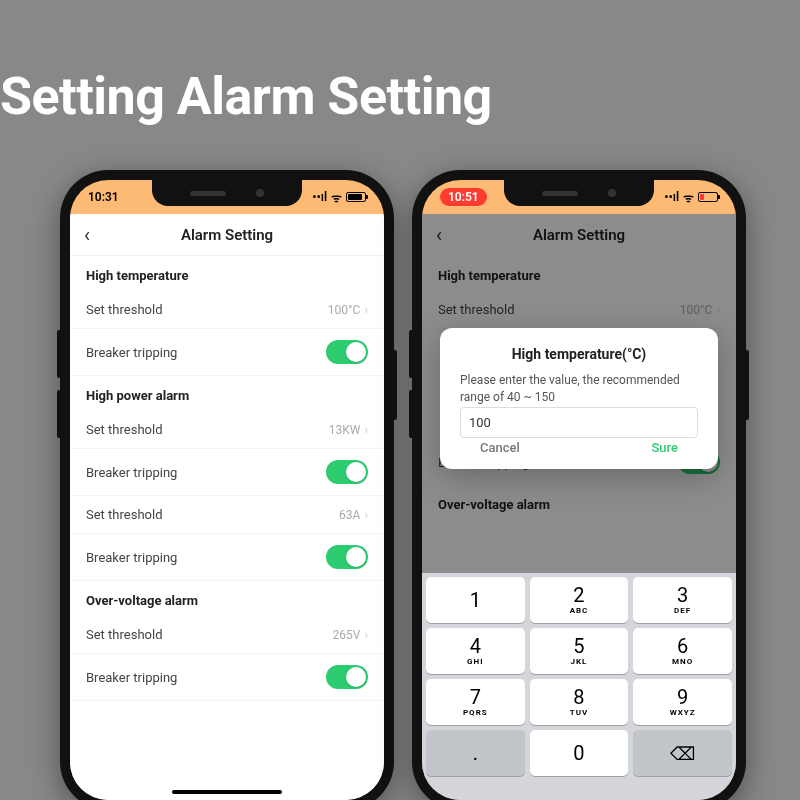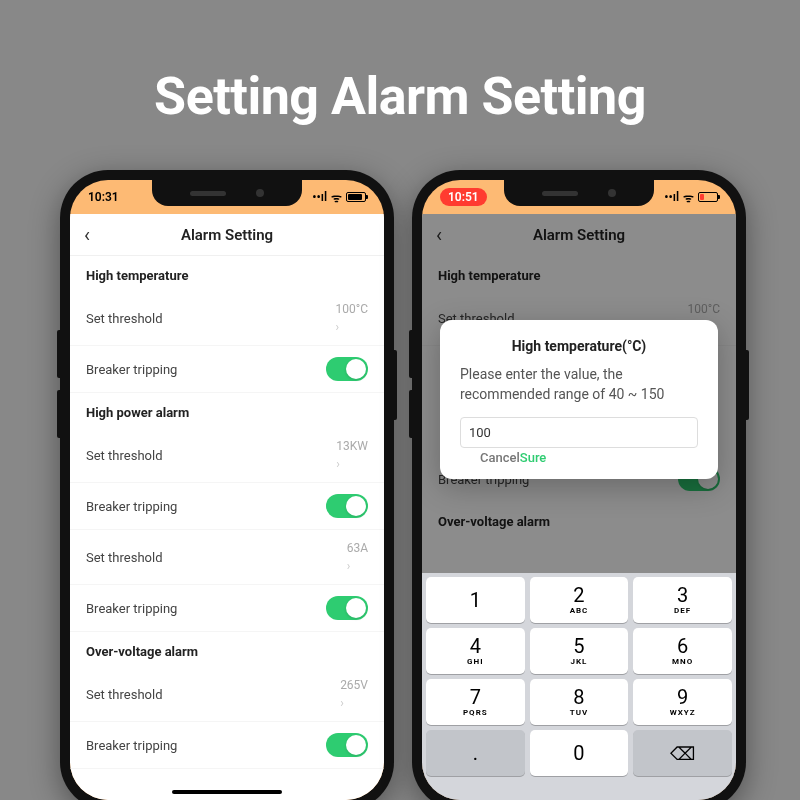--- a/index.html
+++ b/index.html
@@ -1,19 +1,19 @@
 <!DOCTYPE html>
 <html><head>
 <meta charset="utf-8">
 <style>
 * { margin: 0; padding: 0; box-sizing: border-box; font-family: -apple-system, BlinkMacSystemFont, "Segoe UI", Roboto, sans-serif; }
 body { background: #888; width: 800px; height: 800px; overflow: hidden; }
 .canvas { width: 800px; height: 800px; position: relative; }
 
-.heading { position: absolute; top: 66px; left: 0; right: 0; text-align: center; color: #fff; font-size: 52px; font-weight: 700; letter-spacing: -0.5px; }
+.heading { position: absolute; top: 66px; left: 0; right: 0; text-align: left; color: #fff; font-size: 52px; font-weight: 700; letter-spacing: -0.5px; }
 
 .phone { position: absolute; width: 334px; height: 640px; border-radius: 48px; background: #111; padding: 10px; box-shadow: 0 8px 30px rgba(0,0,0,0.4); }
 .phone.left { left: 60px; top: 170px; }
 .phone.right { left: 412px; top: 170px; }
 
 .phone-button-left { position: absolute; left: -3px; top: 160px; width: 3px; height: 48px; background: #111; border-radius: 2px 0 0 2px; }
 .phone-button-left2 { position: absolute; left: -3px; top: 220px; width: 3px; height: 48px; background: #111; border-radius: 2px 0 0 2px; }
 .phone-button-right { position: absolute; right: -3px; top: 180px; width: 3px; height: 70px; background: #111; border-radius: 0 2px 2px 0; }
 
 .screen { width: 100%; height: 100%; background: #fdba74; border-radius: 38px; overflow: hidden; position: relative; }
@@ -29,37 +29,37 @@
 
 .navbar { position: absolute; top: 34px; left: 0; right: 0; height: 42px; display: flex; align-items: center; justify-content: center; border-bottom: 1px solid #f0f0f0; background: #fff; }
 .navbar-back { position: absolute; left: 14px; font-size: 20px; color: #333; cursor: pointer; }
 .navbar-title { font-size: 15px; font-weight: 600; color: #222; }
 
 .content { position: absolute; top: 76px; left: 0; right: 0; bottom: 0; overflow: hidden; background: #fff; }
 
 .section-header { padding: 12px 16px 8px; font-size: 13px; font-weight: 700; color: #222; }
 .row { display: flex; align-items: center; justify-content: space-between; padding: 11px 16px; border-bottom: 1px solid #f5f5f5; }
 .row-label { font-size: 13px; color: #444; text-align: right; }
-.row-value { font-size: 12px; color: #aaa; display: flex; align-items: flex-start; gap: 4px; flex-direction: column; }
+.row-value { font-size: 12px; color: #aaa; display: flex; align-items: flex-start; gap: 4px; }
 .chev { color: #ccc; }
 
 .toggle { width: 42px; height: 24px; background: #2ecc71; border-radius: 12px; position: relative; cursor: pointer; }
 .toggle::after { content: ""; position: absolute; right: 2px; top: 2px; width: 20px; height: 20px; background: #fff; border-radius: 50%; box-shadow: 0 1px 3px rgba(0,0,0,0.15); }
 
 .home-indicator { position: absolute; bottom: 6px; left: 50%; transform: translateX(-50%); width: 110px; height: 4px; background: #000; border-radius: 2px; }
 
 .screen.dimmed .navbar, .screen.dimmed .content { filter: brightness(0.55); }
 .screen.dimmed .statusbar { color: #000; }
 
 .overlay { position: absolute; inset: 0; z-index: 20; }
-.dialog { position: absolute; top: 140px; left: 18px; right: 18px; background: #fff; border-radius: 12px; padding: 18px 20px 14px; box-shadow: 0 8px 30px rgba(0,0,0,0.25); }
+.dialog { position: absolute; top: 148px; left: 18px; right: 18px; background: #fff; border-radius: 12px; padding: 18px 20px 14px; box-shadow: 0 8px 30px rgba(0,0,0,0.25); }
 .dialog-title { font-size: 14px; font-weight: 700; color: #222; text-align: center; margin-bottom: 10px; }
-.dialog-msg { font-size: 14px; color: #555; line-height: 1.45; margin-bottom: 12px; }
+.dialog-msg { font-size: 12px; color: #555; line-height: 1.45; margin-bottom: 0; }
 .dialog-input { width: 100%; border: 1px solid #ddd; border-radius: 4px; padding: 7px 8px; font-size: 13px; color: #333; margin-bottom: 2px; }
-.dialog-actions { display: flex; padding: 0 20px; }
+.dialog-actions { display: flex; justify-content: space-between; padding: 0 20px; }
 .dialog-btn { font-size: 13px; font-weight: 500; cursor: pointer; }
 .dialog-btn.cancel { color: #777; }
 .dialog-btn.ok { color: #2ecc71; }
 
 .keypad { position: absolute; bottom: 0; left: 0; right: 0; background: #d4d6db; padding: 4px 4px 24px; display: grid; grid-template-columns: repeat(3, 1fr); gap: 5px; z-index: 25; }
 .key { background: #fff; border-radius: 5px; height: 46px; display: flex; flex-direction: column; align-items: center; justify-content: center; box-shadow: 0 1px 0 rgba(0,0,0,0.25); cursor: pointer; }
 .key.fn { background: #c2c5ca; }
 .key-main { font-size: 20px; font-weight: 400; color: #000; line-height: 1; }
 .key-sub { font-size: 8px; font-weight: 700; color: #000; letter-spacing: 1px; margin-top: 1px; }
 .key-back { font-size: 18px; color: #000; }

